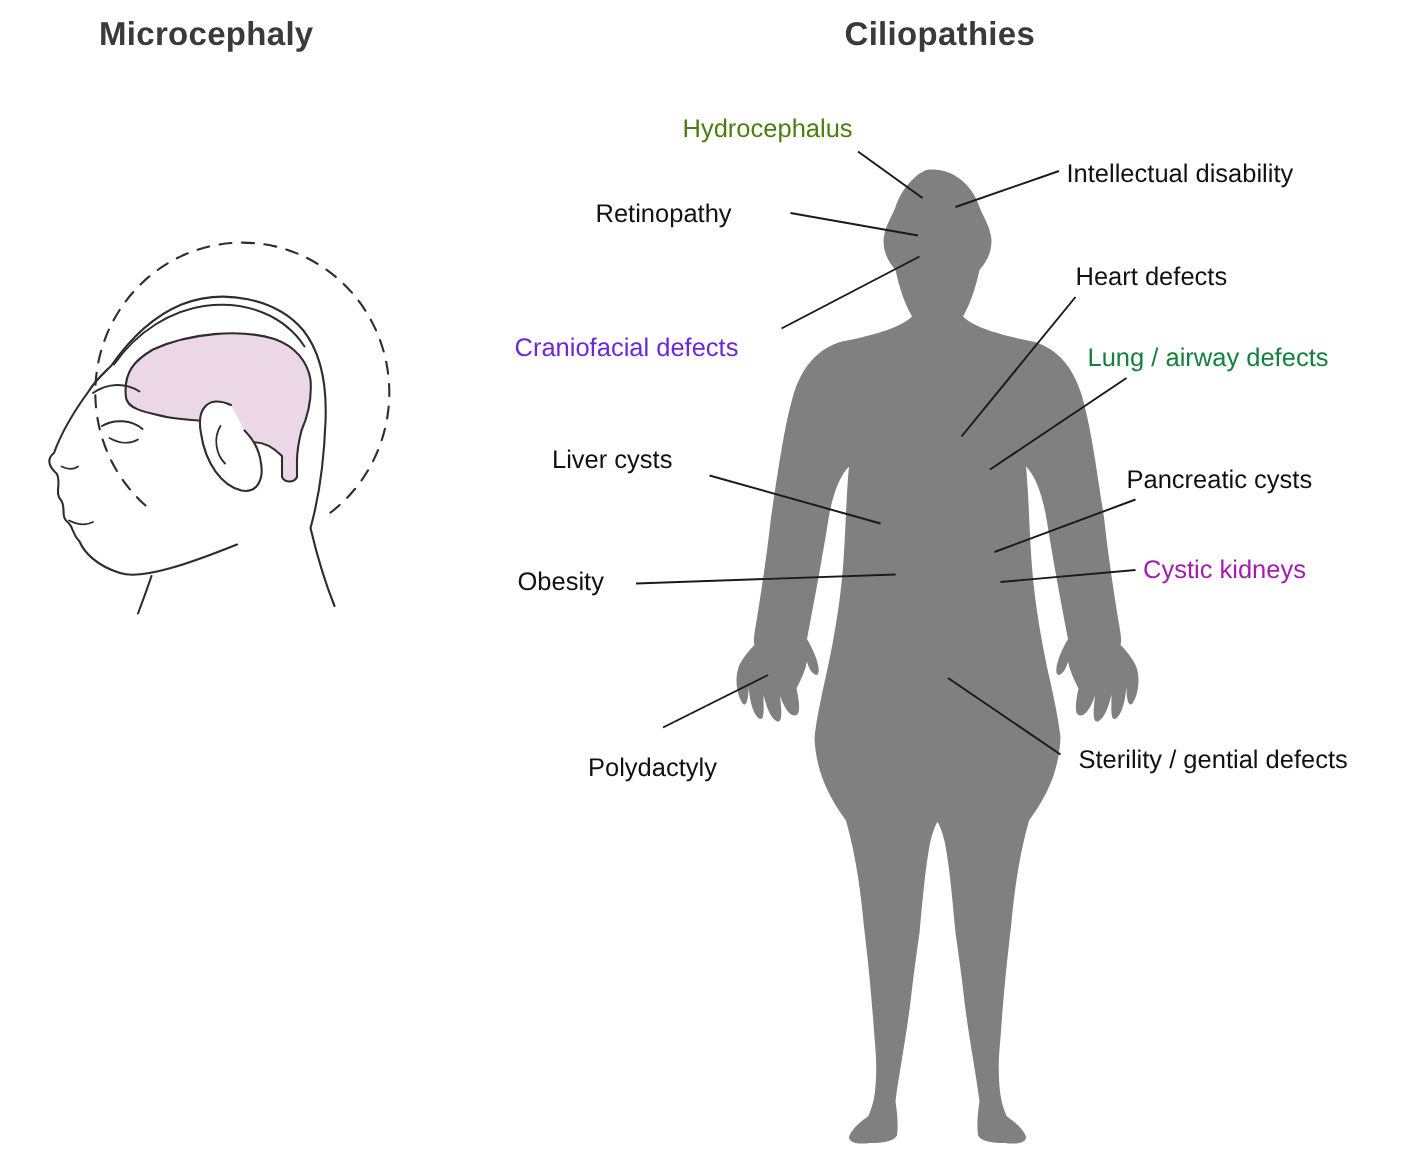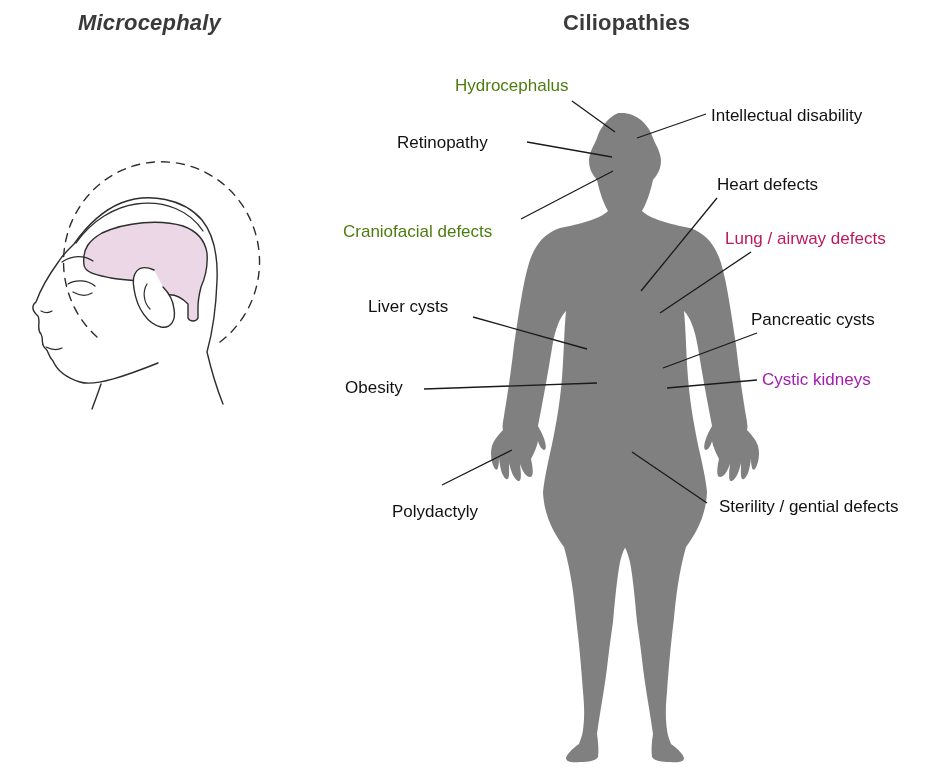--- a/index.html
+++ b/index.html
@@ -5,21 +5,21 @@
   html,body { margin:0; padding:0; background:#fff; }
   .canvas {
     position:relative; width:946px; height:770px; background:#ffffff;
     font-family:"Liberation Sans", sans-serif; overflow:hidden;
   }
   .art { position:absolute; left:0; top:0; }
   .title {
     position:absolute; font-size:22px; font-weight:700;
     color:#3a3a3a; letter-spacing:.2px; white-space:nowrap;
   }
-  .title-left  { left:78px;  top:10px;font-style:italic; }
+  .title-left  { left:66px;  top:10px; }
   .title-right { left:563px; top:10px;text-align:right; }
   .label {
     position:absolute; font-size:17px; line-height:1.15;
     color:#111111; white-space:nowrap;
   }
 </style>
 </head>
 <body>
 
 <div class="canvas">
@@ -123,23 +123,23 @@
         <line x1="757" y1="380" x2="667" y2="388" stroke="#1a1a1a" stroke-width="1.3"></line>
         <line x1="442" y1="485" x2="512" y2="450" stroke="#1a1a1a" stroke-width="1.3"></line>
         <line x1="632" y1="452" x2="707" y2="503" stroke="#1a1a1a" stroke-width="1.3"></line>
       </g>
   </svg>
 
   <div id="label-layer">
       <div class="label" style="left: 455px; top: 76px; color: #4d7c0f;">Hydrocephalus</div>
       <div class="label" style="left: 711px; top: 106px; color: rgb(17, 17, 17);">Intellectual disability</div>
       <div class="label" style="left: 397px; top: 133px; color: rgb(17, 17, 17); text-align: center;">Retinopathy</div>
-      <div class="label" style="left: 343px; top: 222px; color: #4d7c0f;">Craniofacial defects</div>
+      <div class="label" style="left: 343px; top: 222px; color: #6d28d9;">Craniofacial defects</div>
       <div class="label" style="left: 717px; top: 175px; color: rgb(17, 17, 17);">Heart defects</div>
-      <div class="label" style="left: 725px; top: 229px; color: #be185d;">Lung / airway defects</div>
+      <div class="label" style="left: 725px; top: 229px; color: #15803d;">Lung / airway defects</div>
       <div class="label" style="left: 368px; top: 297px; color: rgb(17, 17, 17);">Liver cysts</div>
       <div class="label" style="left: 751px; top: 310px; color: rgb(17, 17, 17);">Pancreatic cysts</div>
       <div class="label" style="left: 345px; top: 378px; color: rgb(17, 17, 17);">Obesity</div>
       <div class="label" style="left: 762px; top: 370px; color: #a21caf;">Cystic kidneys</div>
       <div class="label" style="left: 392px; top: 502px; color: rgb(17, 17, 17);">Polydactyly</div>
       <div class="label" style="left: 719px; top: 497px; color: rgb(17, 17, 17);">Sterility / gential defects</div>
     </div>
 
 </div>
 

